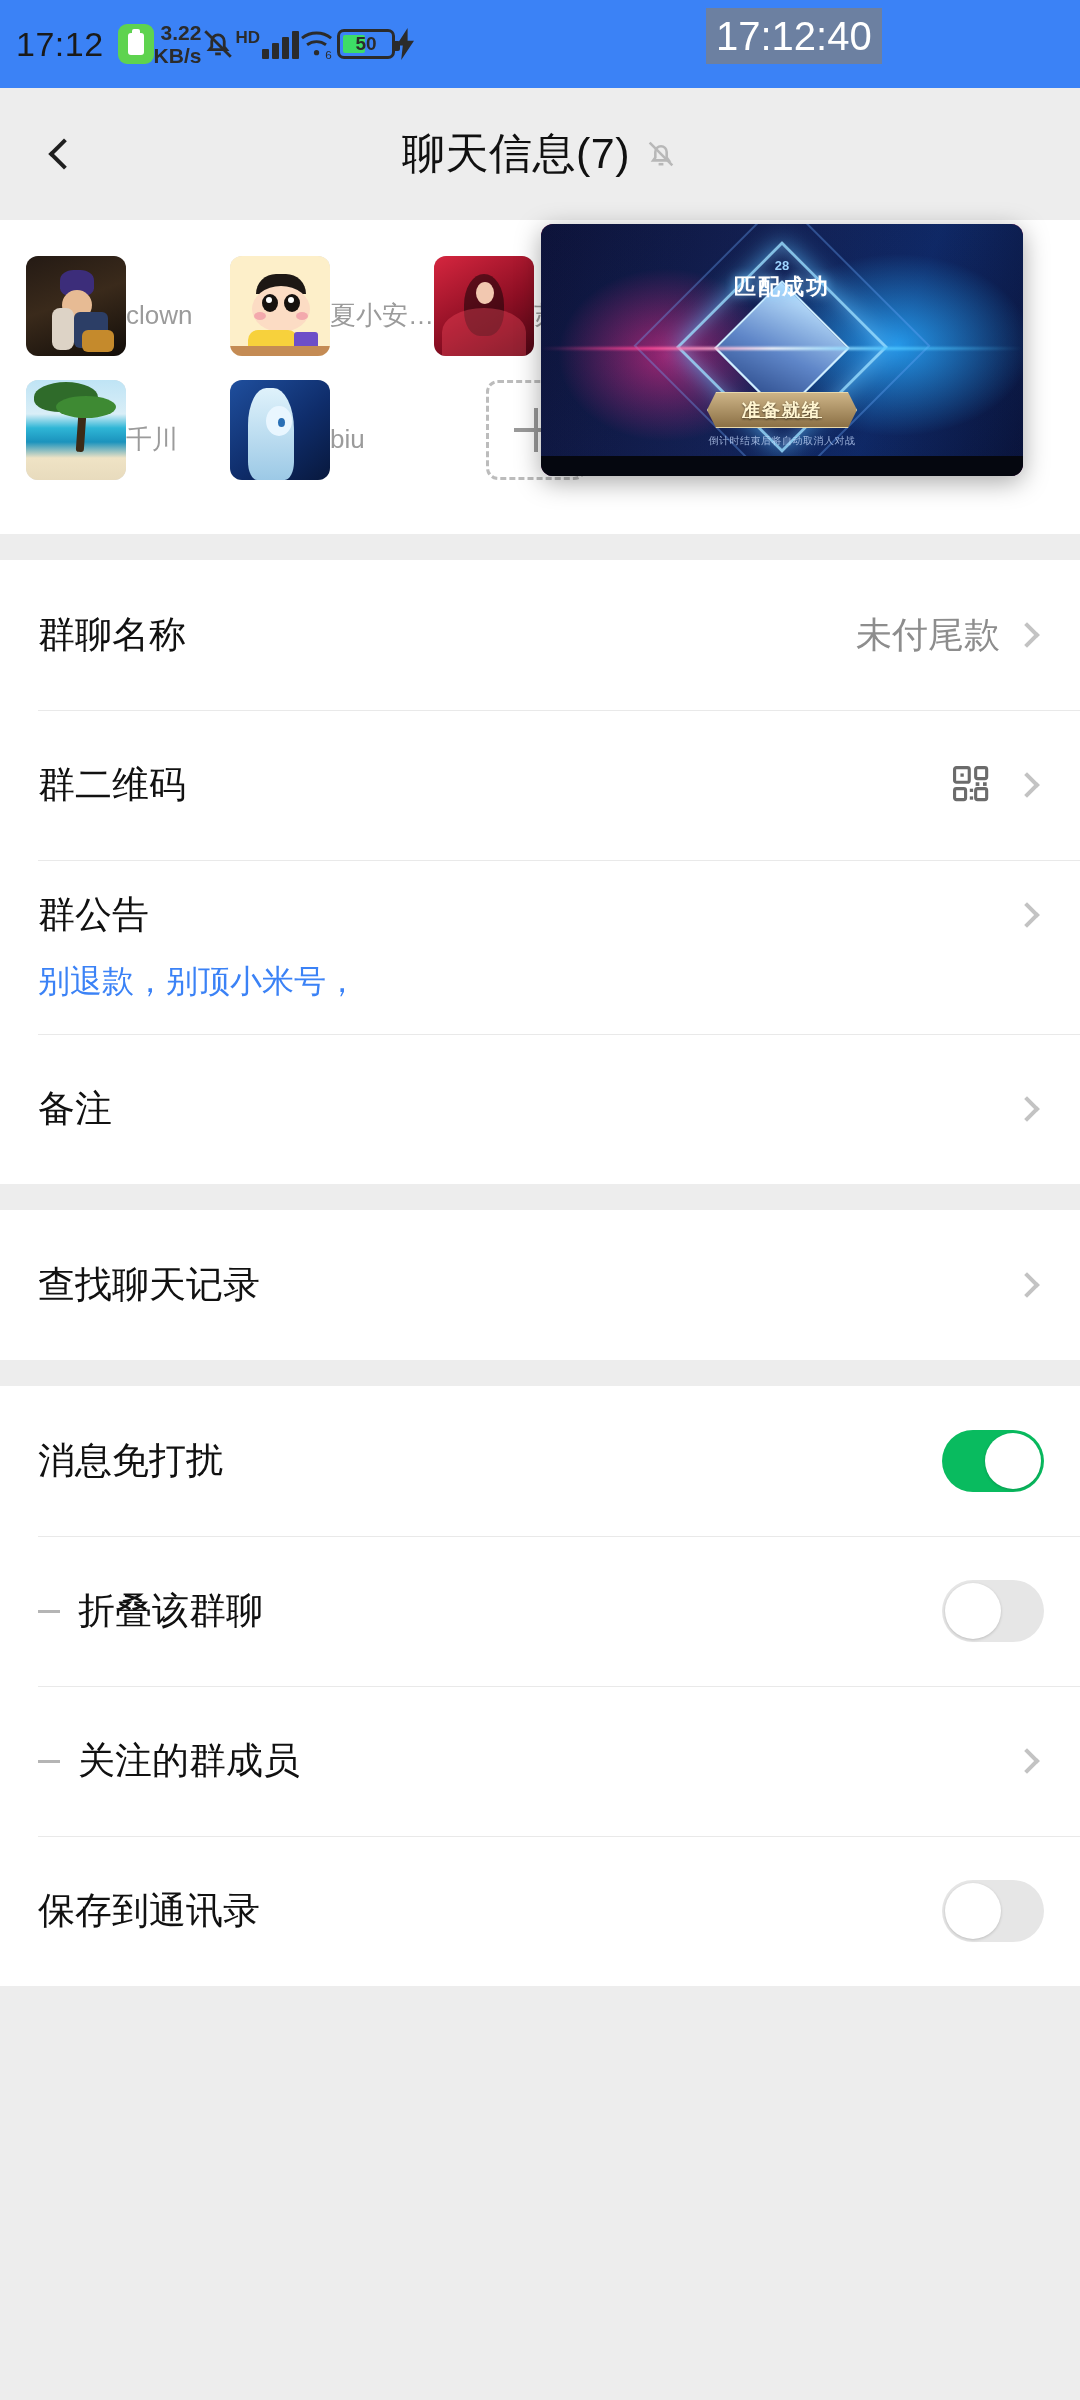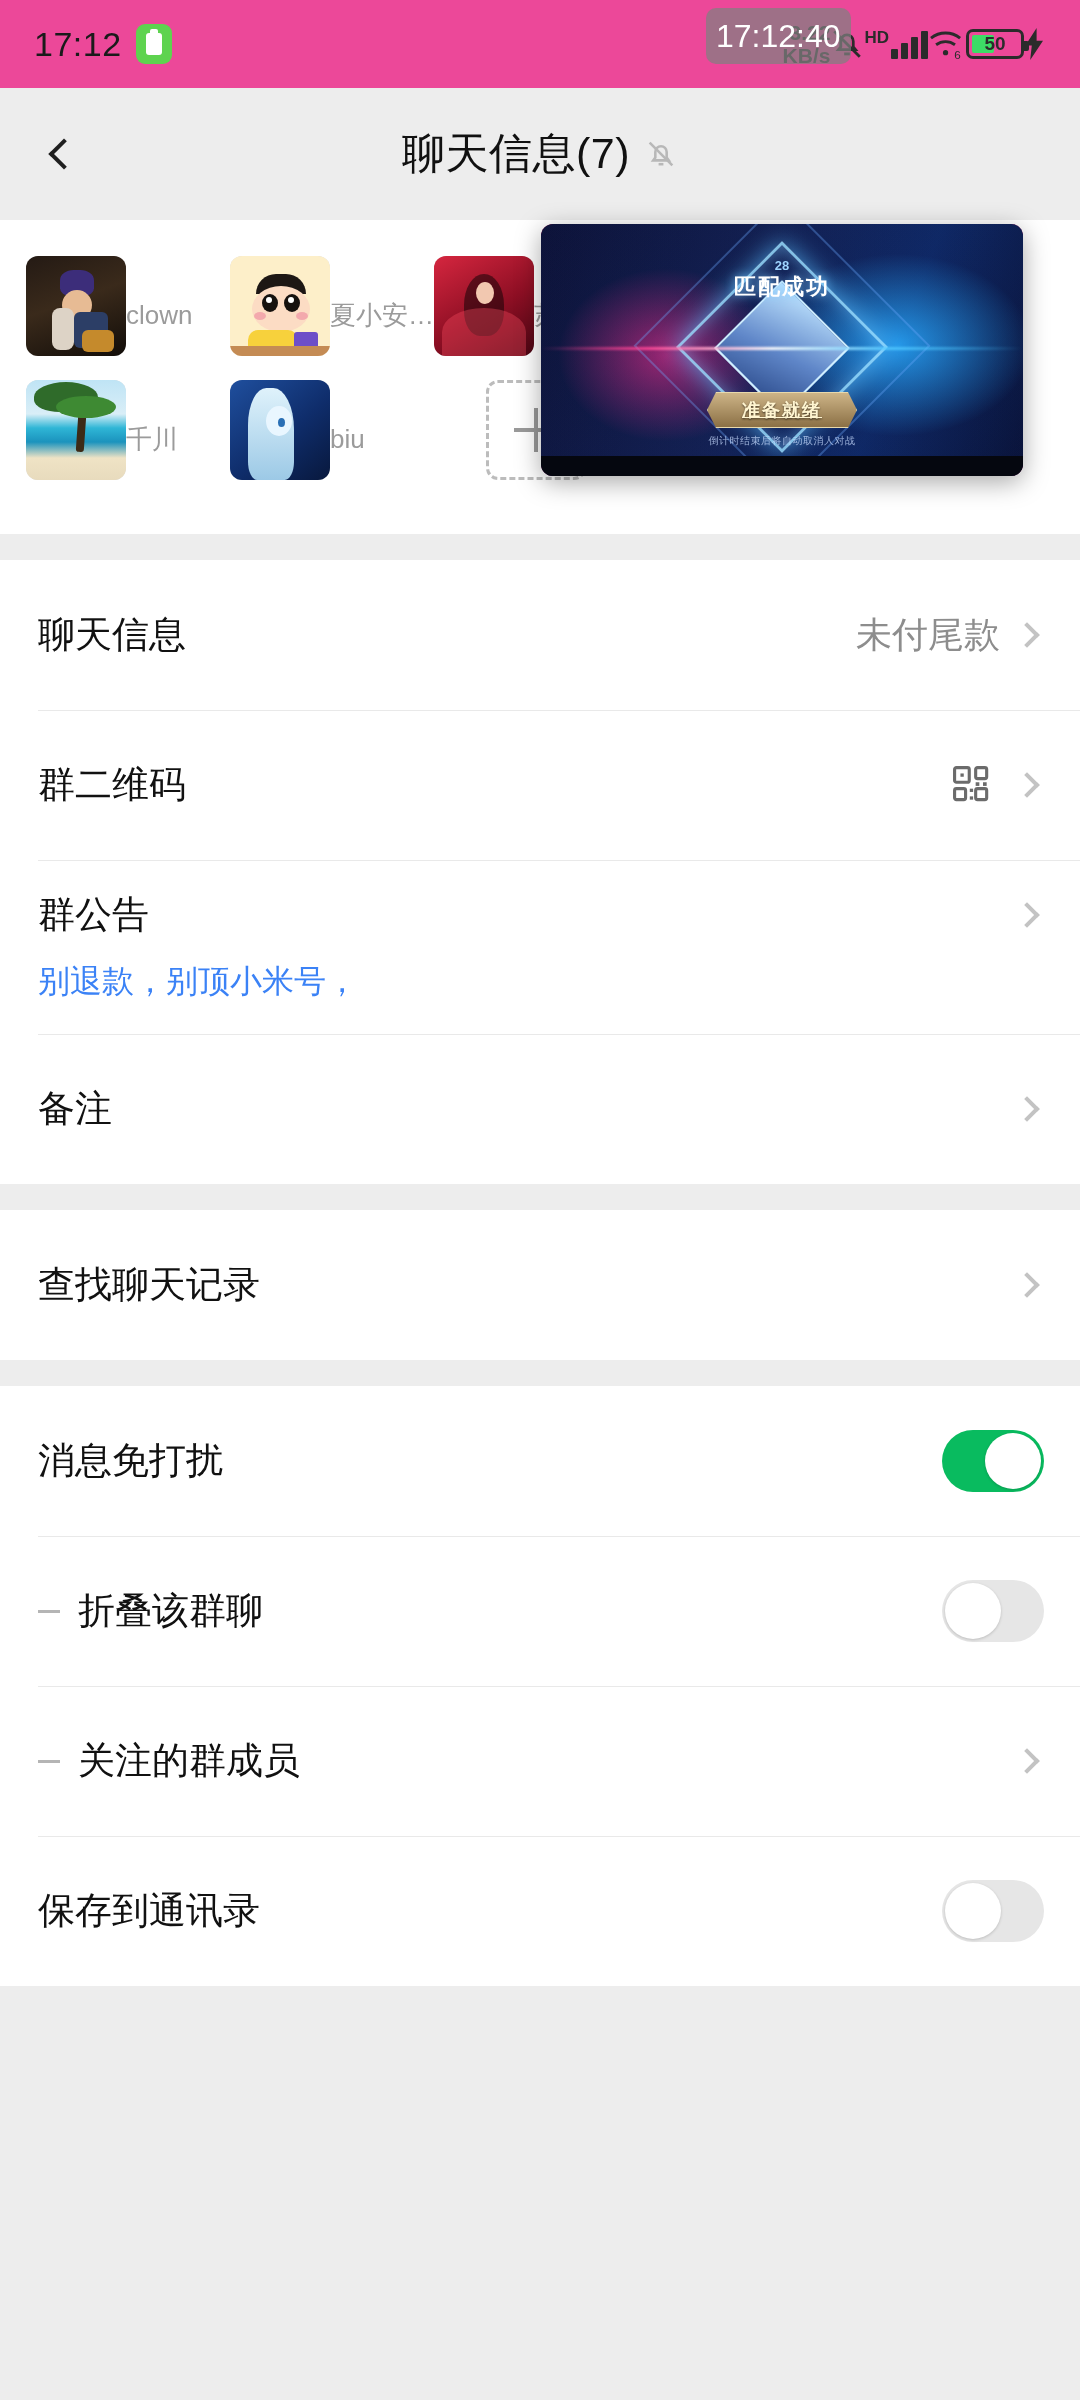--- a/index.html
+++ b/index.html
@@ -6,23 +6,23 @@
   html, body {
     width: 1080px; height: 2400px;
     font-family: "Liberation Sans", "DejaVu Sans", sans-serif;
     background: #ededed;
     overflow: hidden;
   }
   .screen { position: relative; width: 1080px; height: 2400px; background: #ededed; }
 
   
   .statusbar {
-    position: relative; height: 88px; background: #ec4899;
-    display: flex; align-items: center; justify-content: space-between;
-    padding: 0 34px;
+    position: relative; height: 88px; background: #3b82f6;
+    display: flex; align-items: center; 
+    padding: 0 16px;
   }
   .sb-left { display: flex; align-items: center; gap: 14px; }
   .sb-clock { font-size: 34px; color: #1a1a1a; letter-spacing: 0.5px; }
   .sb-batt-badge {
     width: 36px; height: 40px; border-radius: 9px; background: #5ed34f;
     display: flex; align-items: center; justify-content: center;
   }
   .sb-batt-badge i {
     display:block; width: 16px; height: 22px; background: #fff; border-radius: 3px;
     position: relative;
@@ -48,22 +48,22 @@
   .batt-fill { background:#3ddc66; height:100%; border-radius:2px; }
   .batt-pct {
     position:absolute; left:0; right:0; text-align:center;
     font-size:19px; color:#2b2b2b; font-weight:bold; line-height:24px;
   }
 
   
   .rec-chip {
     position: absolute; left: 706px; top: 8px;
     background: rgba(128,128,128,0.72);
-    border-radius: 10px; padding: 2px 10px;
-    color: #ffffff; font-size: 32px; letter-spacing: 0px;
+    border-radius: 0; padding: 2px 10px;
+    color: #ffffff; font-size: 40px; letter-spacing: 0px;
     line-height: 52px; white-space: nowrap;
   }
 
   
   .navbar {
     height: 132px; background: #ededed; position: relative;
     display: flex; align-items: center; justify-content: center;
   }
   .nav-back {
     position: absolute; left: 34px; top: 50%; transform: translateY(-50%);
@@ -360,21 +360,21 @@
         </div>
       </div>
 
     </div>
   </div>
 
   <div class="gap"></div>
   <div class="block">
 
     <div class="row">
-      <span class="row-label">聊天信息</span>
+      <span class="row-label">群聊名称</span>
       <span class="row-value">未付尾款</span>
       <span class="chev"></span>
     </div>
 
     <div class="row">
       <span class="row-label">群二维码</span>
       <span class="qr">
         <svg width="44" height="44" viewBox="0 0 24 24" fill="none" stroke="#6b6b6b" stroke-width="1.7">
           <rect x="2.5" y="2.5" width="8" height="8" rx="1"></rect>
           <rect x="5.7" y="5.7" width="1.8" height="1.8" fill="#6b6b6b" stroke="none"></rect>

